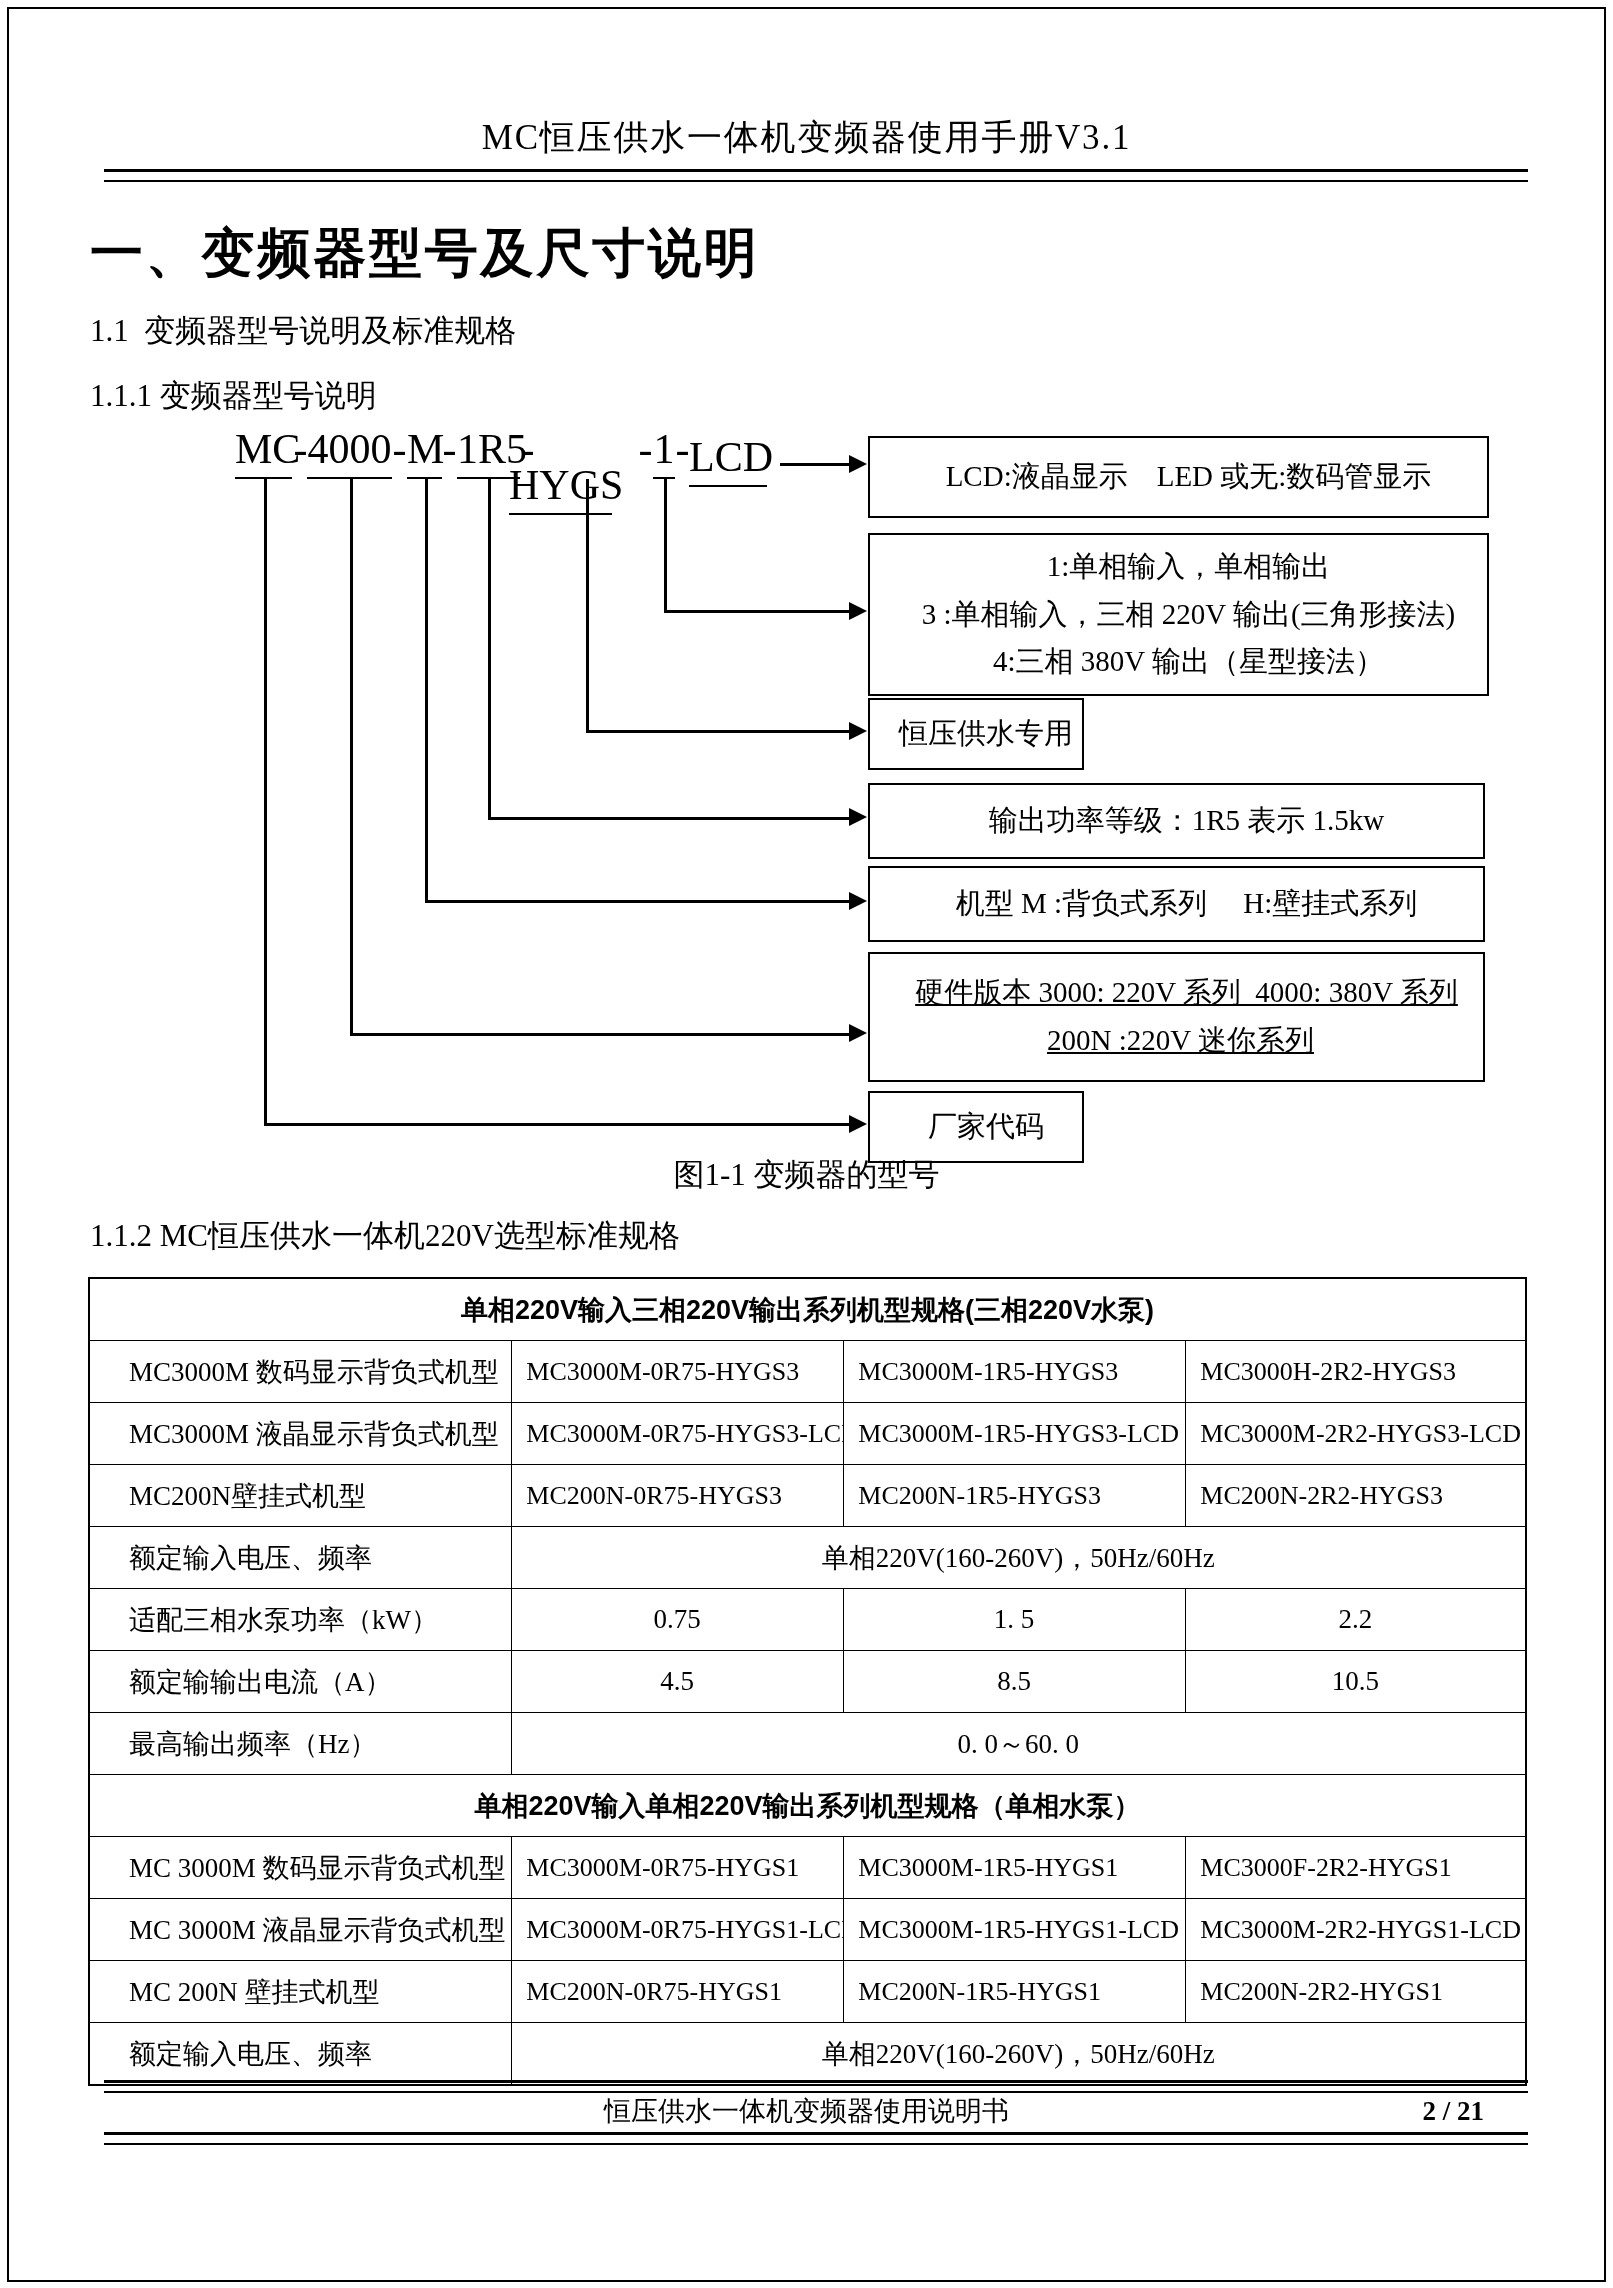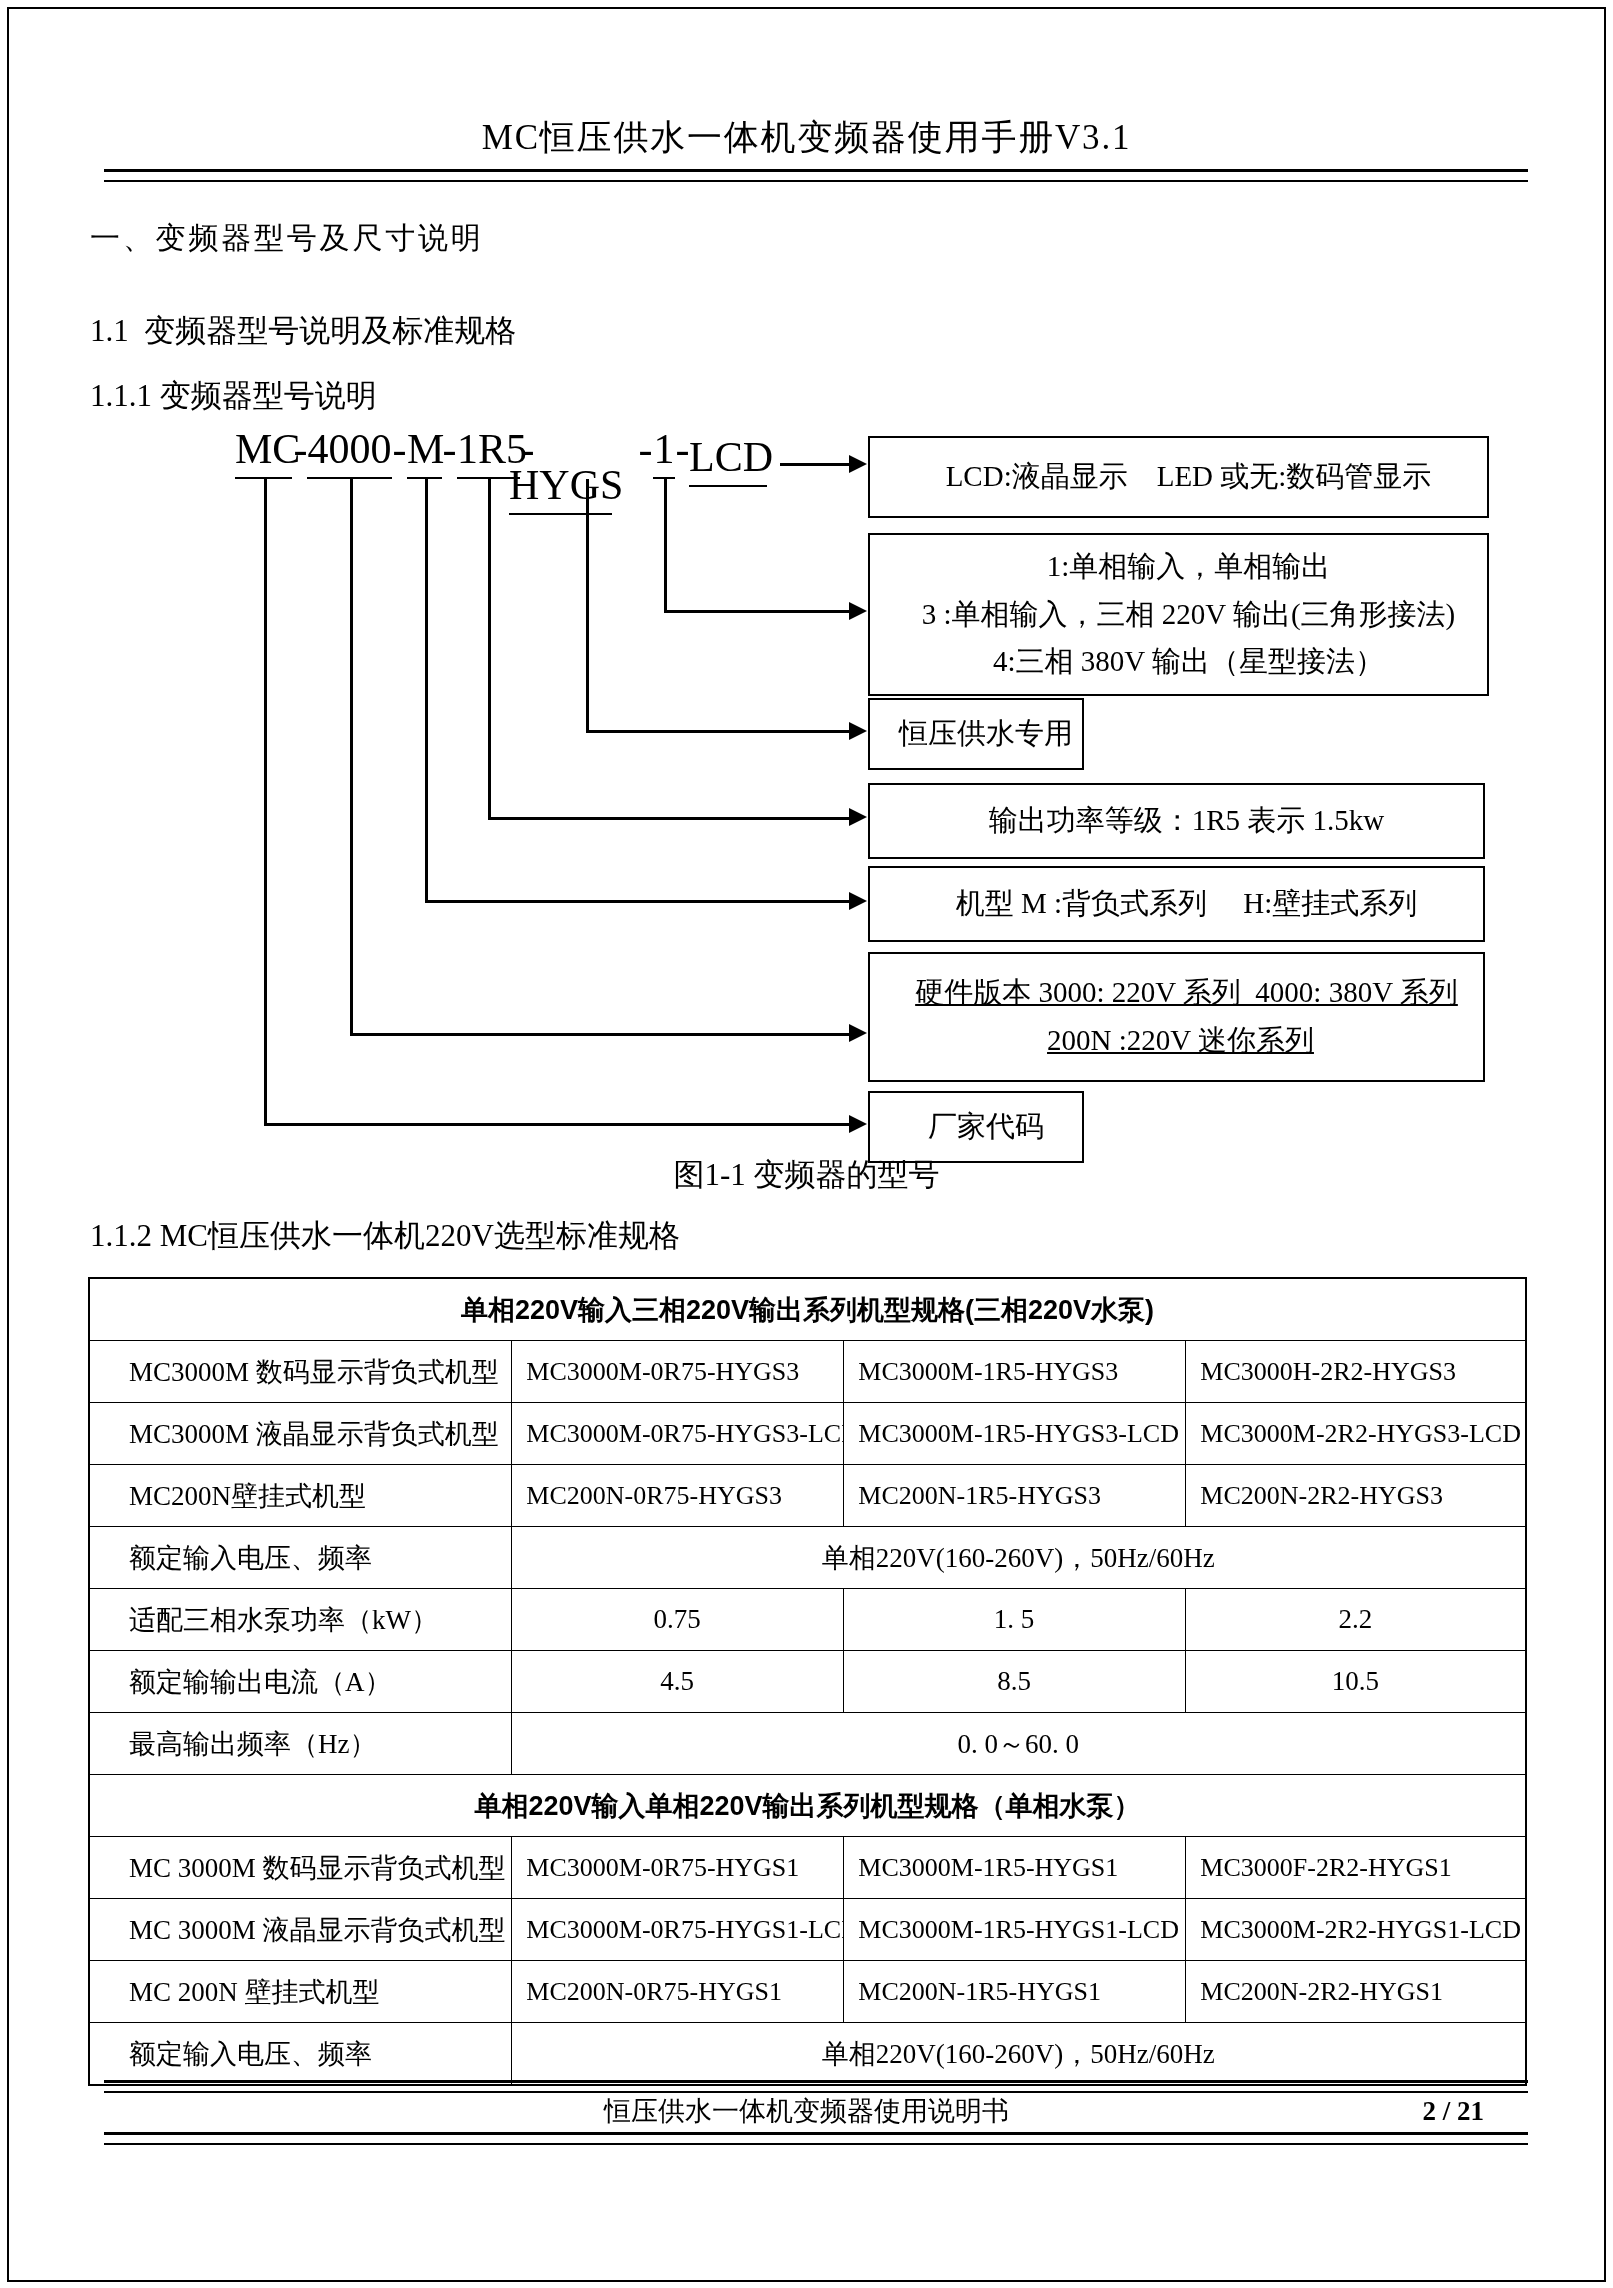--- a/index.html
+++ b/index.html
@@ -2,21 +2,21 @@
 <html style="font-size:14.8px"><head>
 <meta charset="utf-8">
 <style>
   html,body{margin:0;padding:0;background:#fff;}
   body{width:1613px;height:2289px;position:relative;font-family:"Liberation Serif","DejaVu Serif",serif;color:#000;}
   .page{position:absolute;left:0;top:0;width:1613px;height:2289px;background:#fff;overflow:hidden;}
   .pborder{position:absolute;left:7.4px;top:7.4px;right:7.4px;bottom:7.4px;border:2.8px solid #000;}
   .htitle{position:absolute;left:0;top:114px;width:100%;text-align:center;font-size:35px;letter-spacing:1.8px;}
   .rule{position:absolute;left:104px;width:1424px;height:8.3px;border-top:3.7px solid #000;border-bottom:2.8px solid #000;}
   .hrule{top:169px;}
-  .h1{position:absolute;left:90px;top:218px;font-size:30px;font-weight:normal;font-family:"Liberation Sans","DejaVu Sans",sans-serif;letter-spacing:2.8px;}
+  .h1{position:absolute;left:90px;top:218px;font-size:53px;font-weight:bold;font-family:"Liberation Sans","DejaVu Sans",sans-serif;letter-spacing:2.8px;}
   .sub{position:absolute;left:90px;font-size:31px;white-space:pre;}
   .s11{top:310px;}
   .s111{top:375px;}
   .s112{top:1215px;}
   .caption{position:absolute;left:0;top:1154px;width:100%;text-align:center;font-size:31px;}
   .diagram{position:absolute;left:0;top:0;width:1613px;height:1237px;}
   .seg{position:absolute;top:423px;height:54px;font-size:42px;line-height:52px;text-align:center;border-bottom:2.8px solid #000;}
   .hyph{position:absolute;top:423px;height:54px;width:14.8px;font-size:42px;line-height:52px;text-align:center;}
   .vline{position:absolute;width:2.8px;background:#000;}
   .hline{position:absolute;height:2.8px;background:#000;}

